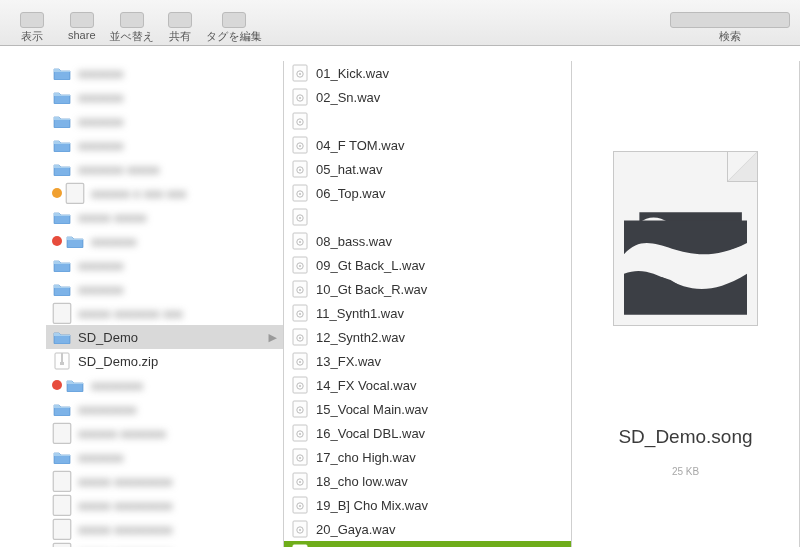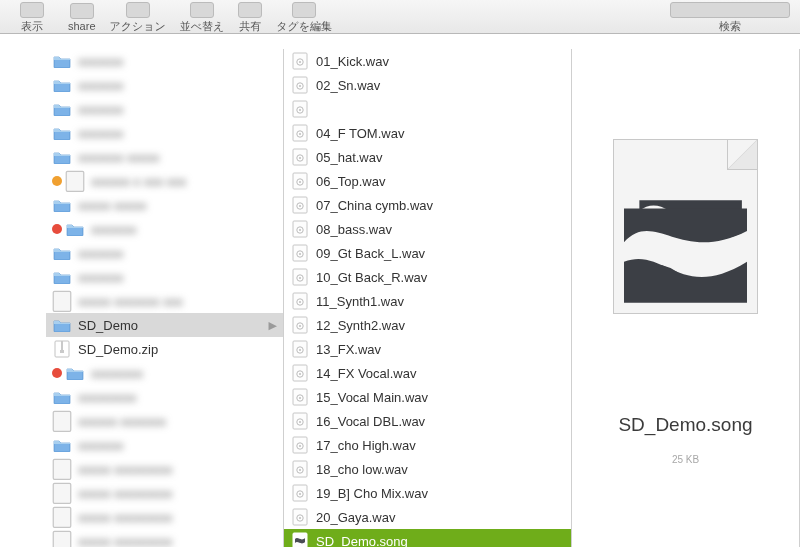--- a/index.html
+++ b/index.html
@@ -6,26 +6,26 @@
     body {
       font-family: "Lucida Grande", "Helvetica Neue", Arial, sans-serif;
       font-size: 13px;
       background: #fff;
       width: 800px;
       height: 547px;
       overflow: hidden;
       color: #333;
     }
     .toolbar {
-      height: 34px;
+      height: 46px;
       background: linear-gradient(#f6f6f6, #e8e8e8);
       border-bottom: 1px solid #b8b8b8;
       display: flex;
-      align-items: center;
-      padding: 4px 10px 2px;
+      align-items: flex-start;
+      padding: 12px 10px 2px;
       gap: 14px;
       font-size: 11px;
       color: #555;
     }
     .tbitem { display: flex; flex-direction: column; align-items: center; gap: 1px; }
     .tbicon { width: 24px; height: 16px; background: #d8d8d8; border-radius: 3px; border:1px solid #bbb; }
     .tbgroup { margin-left: 10px; }
     .tbspacer { flex: 1; }
     .columns {
       display: flex;
@@ -127,24 +127,20 @@
   <div class="tbitem tbgroup">
       <div class="tbicon"></div>
       <span>表示</span>
     </div>
   <div class="tbitem tbgroup">
       <div class="tbicon"></div>
       <span>share</span>
     </div>
   <div class="tbitem">
       <div class="tbicon"></div>
-      <span>アクション</span>
-    </div>
-  <div class="tbitem">
-      <div class="tbicon"></div>
       <span>並べ替え</span>
     </div>
   <div class="tbitem">
       <div class="tbicon"></div>
       <span>共有</span>
     </div>
   <div class="tbitem">
       <div class="tbicon"></div>
       <span>タグを編集</span>
     </div>
@@ -406,21 +402,20 @@
         <span class="name">06_Top.wav</span>
       </div>
       <div class="row">
         <span class="icon audio-icon">
           <svg viewBox="0 0 16 18">
             <rect x="1" y="1" width="14" height="16" rx="1" fill="#fdfdfd" stroke="#c6c6c6"></rect>
             <circle cx="8" cy="10" r="3.2" fill="none" stroke="#bcbcbc" stroke-width="1"></circle>
             <circle cx="8" cy="10" r="1" fill="#bcbcbc"></circle>
           </svg>
         </span>
-        <span class="name">07_China cymb.wav</span>
       </div>
       <div class="row">
         <span class="icon audio-icon">
           <svg viewBox="0 0 16 18">
             <rect x="1" y="1" width="14" height="16" rx="1" fill="#fdfdfd" stroke="#c6c6c6"></rect>
             <circle cx="8" cy="10" r="3.2" fill="none" stroke="#bcbcbc" stroke-width="1"></circle>
             <circle cx="8" cy="10" r="1" fill="#bcbcbc"></circle>
           </svg>
         </span>
         <span class="name">08_bass.wav</span>

